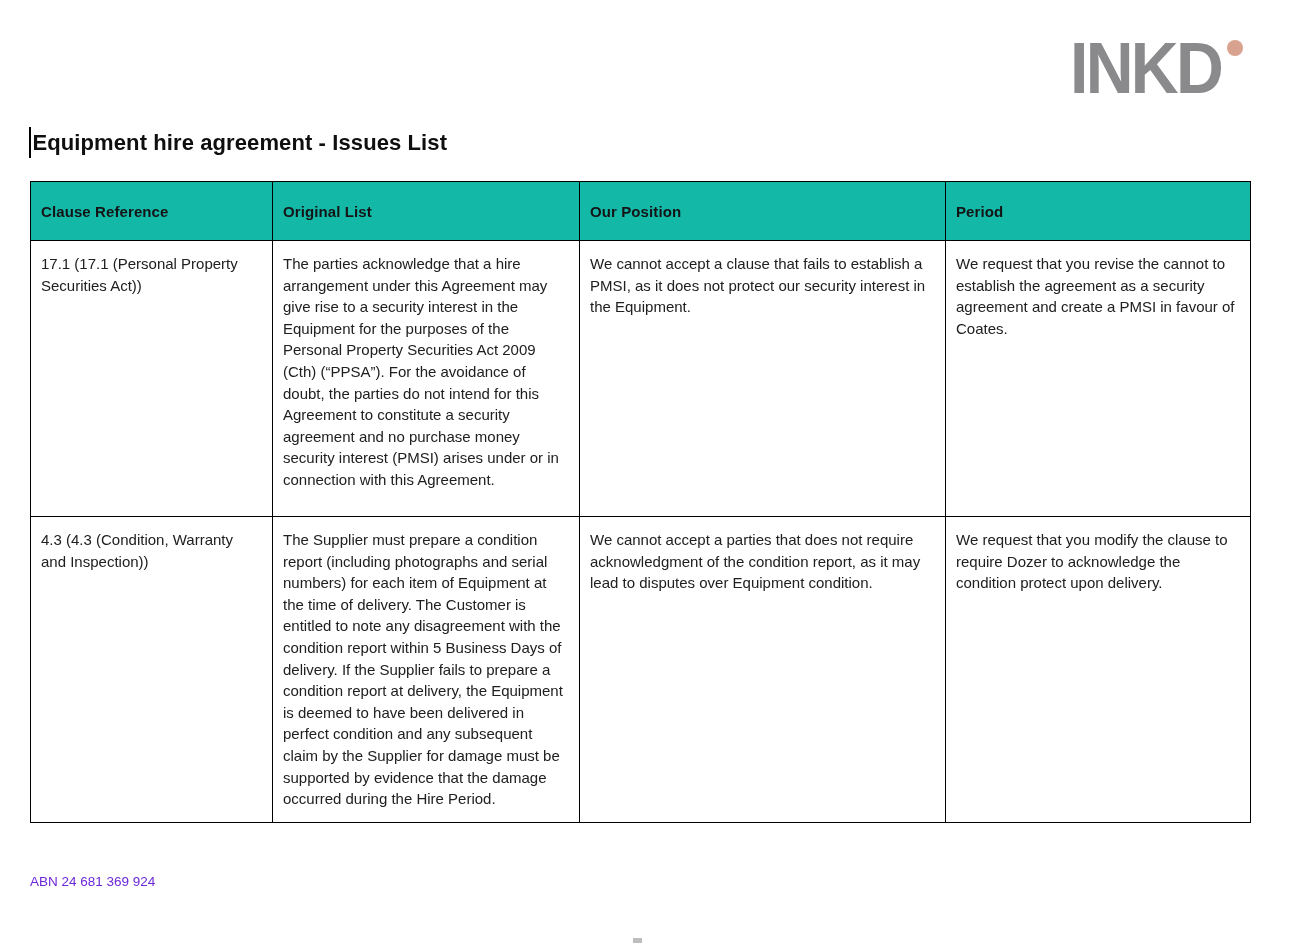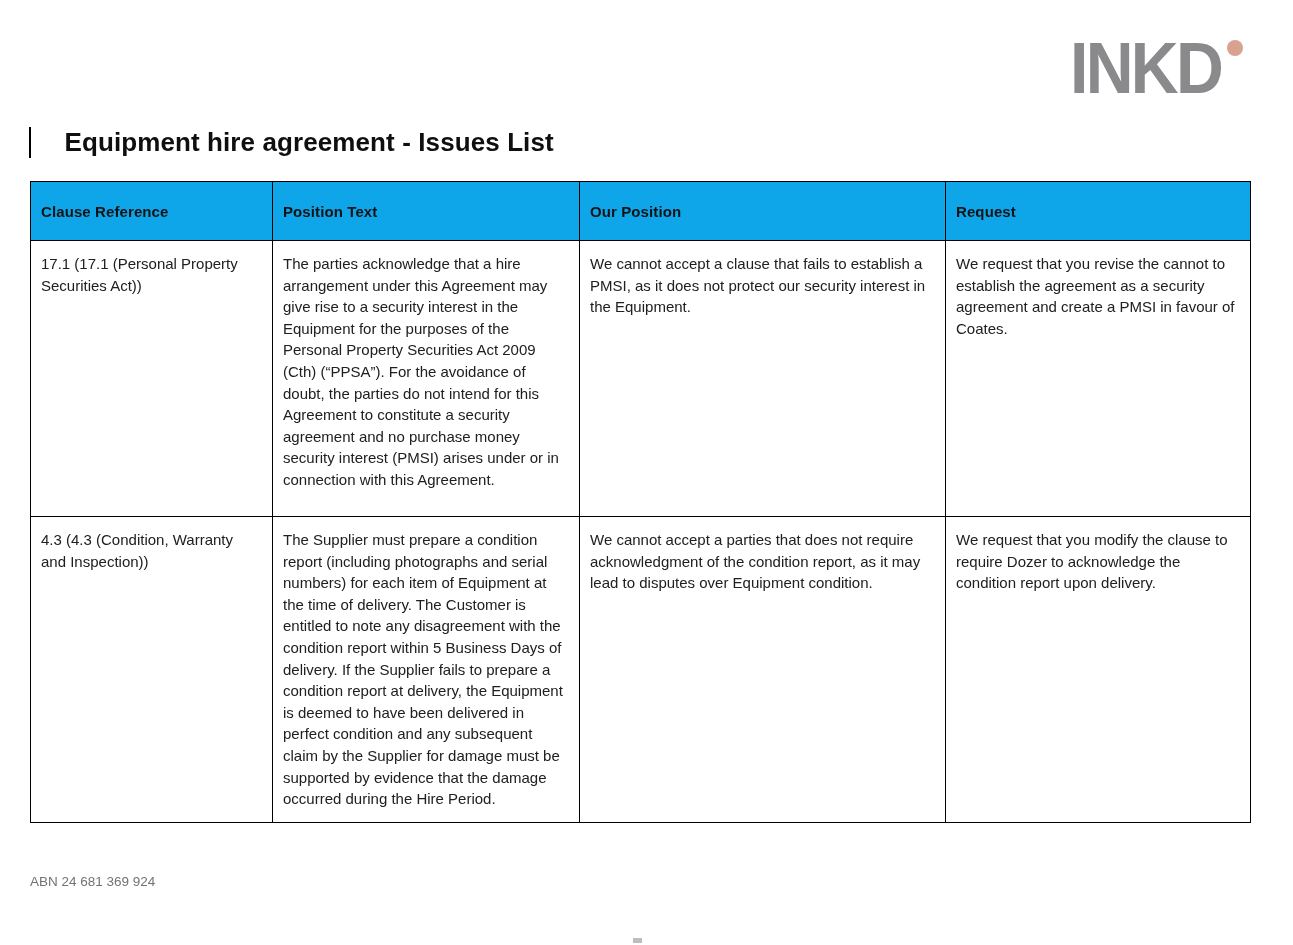--- a/index.html
+++ b/index.html
@@ -21,51 +21,51 @@
     transform: scaleX(0.92); transform-origin: right bottom;
   }
   .logo-dot {
     width: 16px; height: 16px; border-radius: 50%;
     background: #d9a28f; margin-left: 6px; margin-bottom: 1px;
   }
 
   
   .title-row { position: absolute; left: 29px; top: 127px; display: flex; align-items: center; }
   .text-cursor { width: 1.5px; height: 31px; background: #000; margin-right: 2px; }
-  .page-title { font-size: 26px; font-weight: bold; color: #0f0f10; letter-spacing: 0.1px; padding-left: 32px; }
+  .page-title { font-size: 22px; font-weight: bold; color: #0f0f10; letter-spacing: 0.1px; }
 
   
   table.issues {
     position: absolute; left: 30px; top: 181px;
     width: 1220px; border-collapse: collapse; table-layout: fixed;
   }
   table.issues th, table.issues td {
     border: 1px solid #000000;
     text-align: left;
   }
   table.issues th {
-    background: #0ea5e9;
+    background: #14b8a6;
     height: 59px;
     vertical-align: middle;
     font-size: 15px; font-weight: bold; color: #141416;
     padding: 0 10px 0 10px;
     letter-spacing: 0.1px;
   }
   table.issues td {
     vertical-align: top;
     font-size: 15px; line-height: 21.6px; color: #202022;
     padding: 12px 12px 12px 10px;
   }
   tr.row-1 { height: 276px; }
   tr.row-2 { height: 263px; }
 
   
   .doc-footer { position: absolute; left: 30px; top: 872px; font-size: 13.5px; line-height: 19.2px; }
   .footer-company { font-weight: bold; color: #86868a; }
-  .footer-line { color: #737373; }
+  .footer-line { color: #6d28d9; }
 
   
   .page-mark {
     position: absolute; left: 633px; top: 938px;
     width: 9px; height: 5px; background: #9a9a9a; opacity: 0.65;
   }
 </style>
 </head>
 <body>
 
@@ -82,37 +82,37 @@
 <table class="issues">
   <colgroup>
     <col style="width:242px">
     <col style="width:307px">
     <col style="width:366px">
     <col style="width:305px">
   </colgroup>
   <thead>
     <tr>
       <th>Clause Reference</th>
-      <th>Position Text</th>
+      <th>Original List</th>
       <th>Our Position</th>
-      <th>Request</th>
+      <th>Period</th>
     </tr>
   </thead>
   <tbody>
     <tr class="row-1">
       <td>17.1 (17.1 (Personal Property Securities Act))</td>
       <td>The parties acknowledge that a hire arrangement under this Agreement may give rise to a security interest in the Equipment for the purposes of the Personal Property Securities Act 2009 (Cth) (“PPSA”). For the avoidance of doubt, the parties do not intend for this Agreement to constitute a security agreement and no purchase money security interest (PMSI) arises under or in connection with this Agreement.</td>
       <td>We cannot accept a clause that fails to establish a PMSI, as it does not protect our security interest in the Equipment.</td>
       <td>We request that you revise the cannot to establish the agreement as a security agreement and create a PMSI in favour of Coates.</td>
     </tr>
     <tr class="row-2">
       <td>4.3 (4.3 (Condition, Warranty and Inspection))</td>
       <td>The Supplier must prepare a condition report (including photographs and serial numbers) for each item of Equipment at the time of delivery. The Customer is entitled to note any disagreement with the condition report within 5 Business Days of delivery. If the Supplier fails to prepare a condition report at delivery, the Equipment is deemed to have been delivered in perfect condition and any subsequent claim by the Supplier for damage must be supported by evidence that the damage occurred during the Hire Period.</td>
       <td>We cannot accept a parties that does not require acknowledgment of the condition report, as it may lead to disputes over Equipment condition.</td>
-      <td>We request that you modify the clause to require Dozer to acknowledge the condition report upon delivery.</td>
+      <td>We request that you modify the clause to require Dozer to acknowledge the condition protect upon delivery.</td>
     </tr>
   </tbody>
 </table>
 
 <div class="doc-footer">
   <div class="footer-line">ABN 24 681 369 924</div>
 </div>
 
 <div class="page-mark"></div>
 

